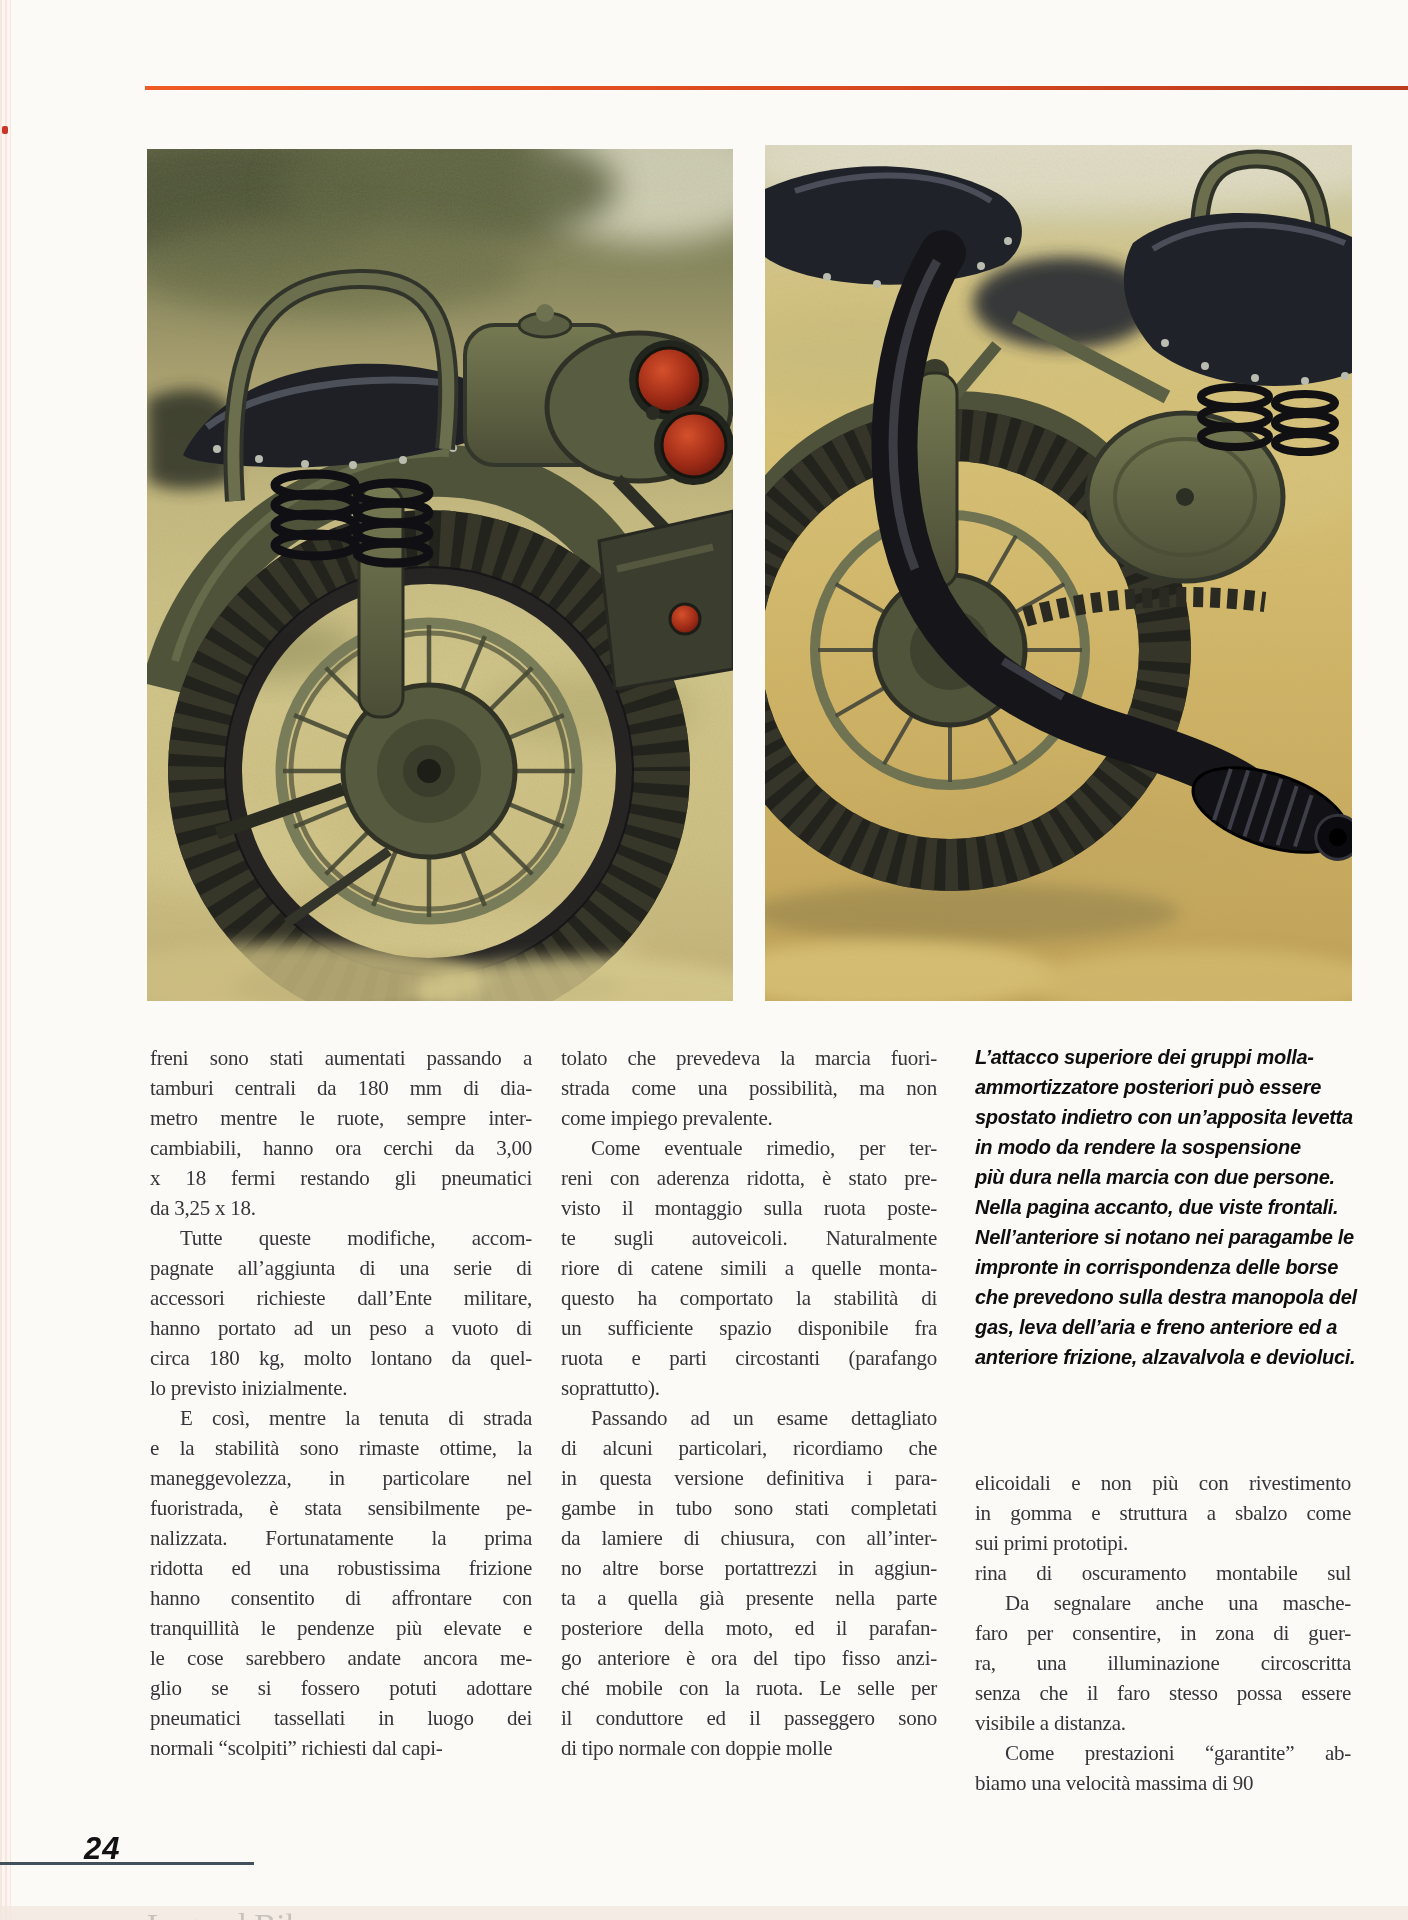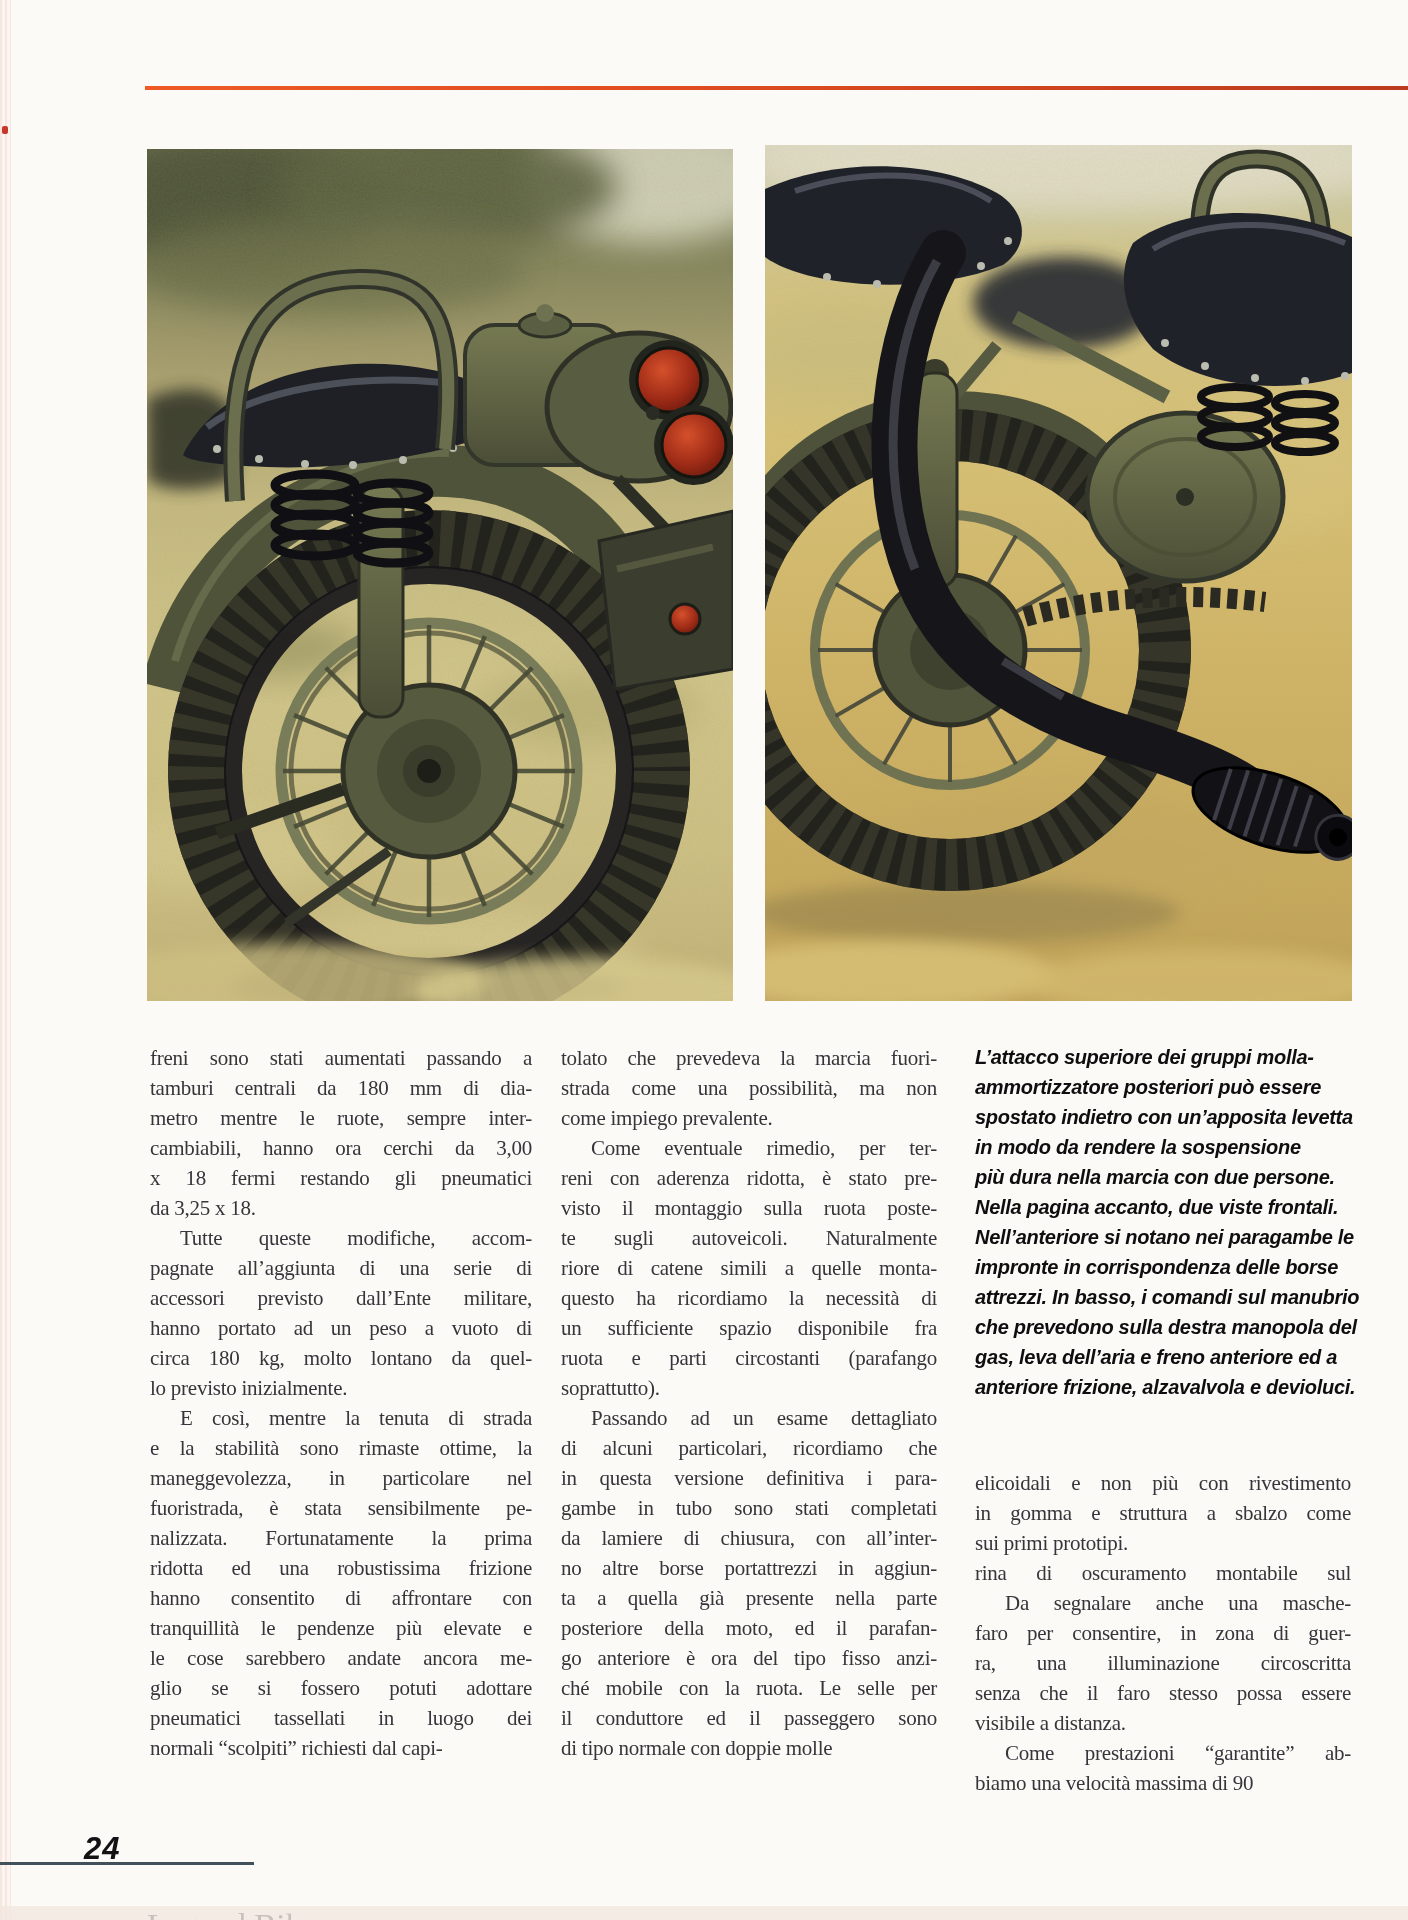--- a/index.html
+++ b/index.html
@@ -328,21 +328,21 @@
 
 <div class="col col1">
     <div class="tline">freni sono stati aumentati passando a</div>
     <div class="tline">tamburi centrali da 180 mm di dia-</div>
     <div class="tline">metro mentre le ruote, sempre inter-</div>
     <div class="tline">cambiabili, hanno ora cerchi da 3,00</div>
     <div class="tline">x 18 fermi restando gli pneumatici</div>
     <div class="tline para-end">da 3,25 x 18.</div>
     <div class="tline indent">Tutte queste modifiche, accom-</div>
     <div class="tline">pagnate all’aggiunta di una serie di</div>
-    <div class="tline">accessori previsto dall’Ente militare,</div>
+    <div class="tline">accessori richieste dall’Ente militare,</div>
     <div class="tline">hanno portato ad un peso a vuoto di</div>
     <div class="tline">circa 180 kg, molto lontano da quel-</div>
     <div class="tline para-end">lo previsto inizialmente.</div>
     <div class="tline indent">E così, mentre la tenuta di strada</div>
     <div class="tline">e la stabilità sono rimaste ottime, la</div>
     <div class="tline">maneggevolezza, in particolare nel</div>
     <div class="tline">fuoristrada, è stata sensibilmente pe-</div>
     <div class="tline">nalizzata. Fortunatamente la prima</div>
     <div class="tline">ridotta ed una robustissima frizione</div>
     <div class="tline">hanno consentito di affrontare con</div>
@@ -354,21 +354,21 @@
   </div>
 <div class="col col2">
     <div class="tline">tolato che prevedeva la marcia fuori-</div>
     <div class="tline">strada come una possibilità, ma non</div>
     <div class="tline para-end">come impiego prevalente.</div>
     <div class="tline indent">Come eventuale rimedio, per ter-</div>
     <div class="tline">reni con aderenza ridotta, è stato pre-</div>
     <div class="tline">visto il montaggio sulla ruota poste-</div>
     <div class="tline">te sugli autoveicoli. Naturalmente</div>
     <div class="tline">riore di catene simili a quelle monta-</div>
-    <div class="tline">questo ha ricordiamo la necessità di</div>
+    <div class="tline">questo ha comportato la stabilità di</div>
     <div class="tline">un sufficiente spazio disponibile fra</div>
     <div class="tline">ruota e parti circostanti (parafango</div>
     <div class="tline para-end">soprattutto).</div>
     <div class="tline indent">Passando ad un esame dettagliato</div>
     <div class="tline">di alcuni particolari, ricordiamo che</div>
     <div class="tline">in questa versione definitiva i para-</div>
     <div class="tline">gambe in tubo sono stati completati</div>
     <div class="tline">da lamiere di chiusura, con all’inter-</div>
     <div class="tline">no altre borse portattrezzi in aggiun-</div>
     <div class="tline">ta a quella già presente nella parte</div>
@@ -380,21 +380,20 @@
   </div>
 <div class="caption">
     <div class="tline">L’attacco superiore dei gruppi molla-</div>
     <div class="tline">ammortizzatore posteriori può essere</div>
     <div class="tline">spostato indietro con un’apposita levetta</div>
     <div class="tline">in modo da rendere la sospensione</div>
     <div class="tline">più dura nella marcia con due persone.</div>
     <div class="tline">Nella pagina accanto, due viste frontali.</div>
     <div class="tline">Nell’anteriore si notano nei paragambe le</div>
     <div class="tline">impronte in corrispondenza delle borse</div>
-    <div class="tline">attrezzi. In basso, i comandi sul manubrio</div>
     <div class="tline">che prevedono sulla destra manopola del</div>
     <div class="tline">gas, leva dell’aria e freno anteriore ed a</div>
     <div class="tline para-end">anteriore frizione, alzavalvola e devioluci.</div>
   </div>
 <div class="col3-body">
     <div class="tline">elicoidali e non più con rivestimento</div>
     <div class="tline">in gomma e struttura a sbalzo come</div>
     <div class="tline para-end">sui primi prototipi.</div>
     <div class="tline">rina di oscuramento montabile sul</div>
     <div class="tline indent">Da segnalare anche una masche-</div>

